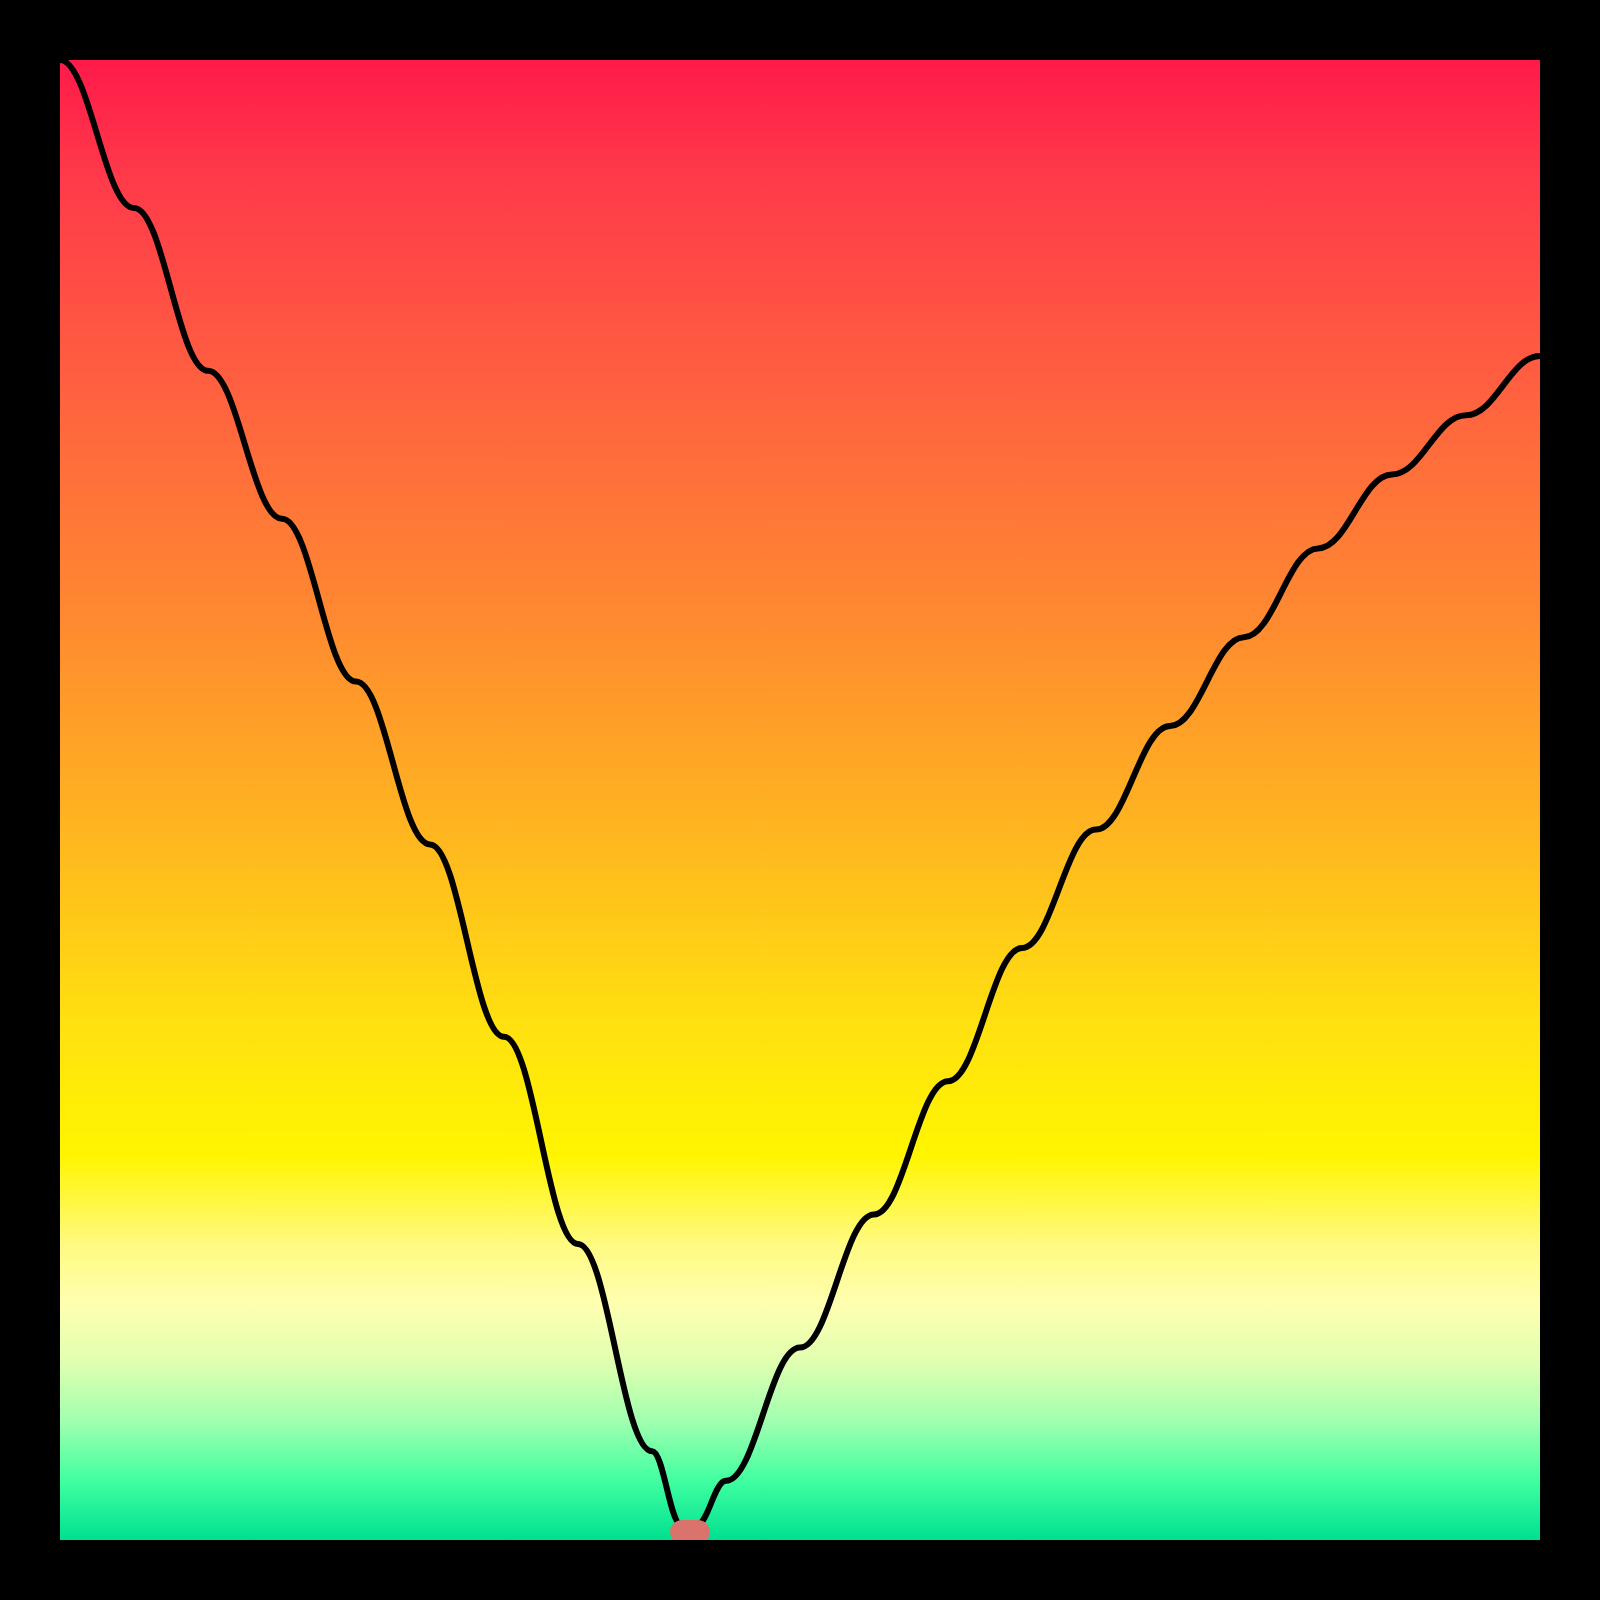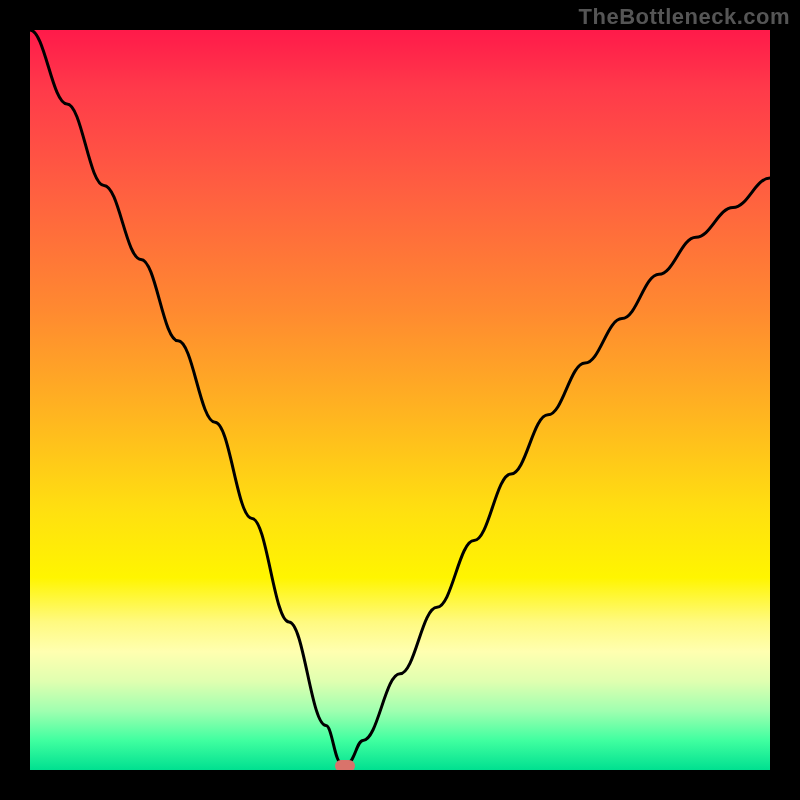--- a/index.html
+++ b/index.html
@@ -74,21 +74,20 @@
     background: #d9736b;
     border-radius: 6px;
     transform: translate(-50%, -50%);
   }
 </style>
 </head>
 <body>
 
 <div class="outer-frame">
 
-  <div class="watermark">TheBottleneck.com</div>
 
   <div class="plot-area">
     <div class="gradient-bg"></div>
 
     <svg class="curve" viewBox="0 0 740 740" preserveAspectRatio="none">
       <path id="curve-path" d="M 0.0 0.0 C 14.8 0.0, 22.2 74.0, 37.0 74.0 C 51.8 74.0, 59.2 155.4, 74.0 155.4 C 88.8 155.4, 96.2 229.4, 111.0 229.4 C 125.8 229.4, 133.2 310.8, 148.0 310.8 C 162.8 310.8, 170.2 392.2, 185.0 392.2 C 199.8 392.2, 207.2 488.4, 222.0 488.4 C 236.8 488.4, 244.2 592.0, 259.0 592.0 C 273.8 592.0, 281.2 695.6, 296.0 695.6 C 301.9 695.6, 304.9 732.6, 310.8 732.6 C 312.3 732.6, 313.0 740.0, 314.5 740.0 C 316.0 740.0, 316.7 732.6, 318.2 732.6 C 324.1 732.6, 327.1 710.4, 333.0 710.4 C 347.8 710.4, 355.2 643.8, 370.0 643.8 C 384.8 643.8, 392.2 577.2, 407.0 577.2 C 421.8 577.2, 429.2 510.6, 444.0 510.6 C 458.8 510.6, 466.2 444.0, 481.0 444.0 C 495.8 444.0, 503.2 384.8, 518.0 384.8 C 532.8 384.8, 540.2 333.0, 555.0 333.0 C 569.8 333.0, 577.2 288.6, 592.0 288.6 C 606.8 288.6, 614.2 244.2, 629.0 244.2 C 643.8 244.2, 651.2 207.2, 666.0 207.2 C 680.8 207.2, 688.2 177.6, 703.0 177.6 C 717.8 177.6, 725.2 148.0, 740.0 148.0 " stroke="#000" stroke-width="3" fill="none"></path>
     </svg>
 
     <div id="min-marker" class="min-marker" style="left: 314.5px; top: 736px;"></div>
   </div>

